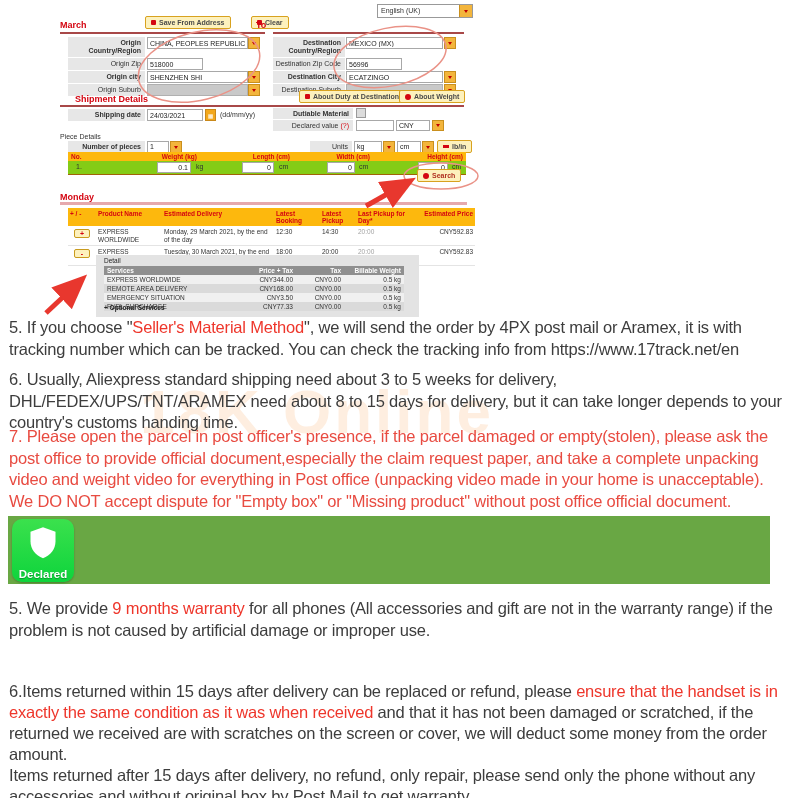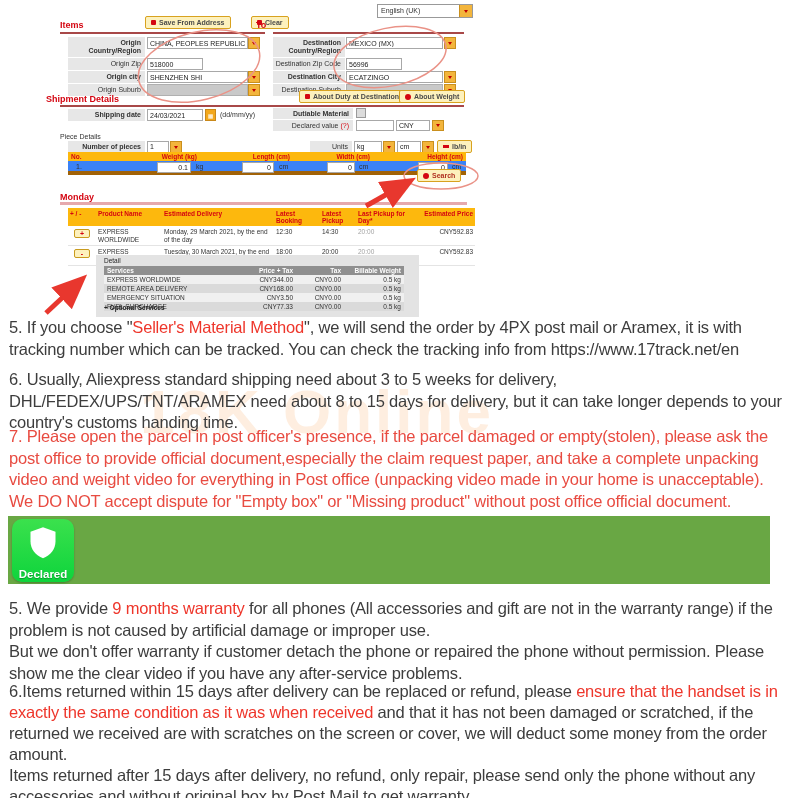--- a/index.html
+++ b/index.html
@@ -31,21 +31,21 @@
   .chk{position:absolute;width:10px;height:10px;background:#dcdcdc;border:1px solid #9a9a9a}
   .cal{position:absolute;width:11px;height:12px;background:#f3a81c;border:1px solid #c9881a;
        display:flex;align-items:center;justify-content:center;color:#fff;font-size:6px}
   .txt7{position:absolute;font-size:7px;color:#333}
   .redtxt{color:#d40511}
   
   .goldbar{position:absolute;left:68px;top:152px;width:398px;height:9px;display:flex;
         background:#fdb80d;color:#d40511;font-weight:bold;font-size:6.5px;line-height:9px}
   .goldbar>div{padding:0 3px;text-align:right}
   .g0{width:30px;text-align:left!important}.g1{width:102px}.g2{width:93px}.g3{width:80px}.g4{width:93px}
-  .prow{position:absolute;left:68px;top:161px;width:398px;height:14px;border-bottom:4px solid #a16207;background:#3b82f6}
+  .prow{position:absolute;left:68px;top:161px;width:398px;height:14px;border-bottom:1px solid #a16207;background:#84cc16}
   
   .rtable{position:absolute;left:68px;top:208px;width:407px;font-size:6.5px}
   .rhead{display:flex;background:#fdb80d;color:#d40511;font-weight:bold}
   .rhead>div{padding:2px;line-height:7px}
   .rrow{display:flex;background:#fff;border-bottom:1px solid #e4e4e4}
   .rrow>div{padding:2px;line-height:7.5px}
   .c0{width:28px}.c1{width:66px}.c2{width:112px}.c3{width:46px}.c4{width:36px}.c5{width:56px}
   .c6{width:63px;text-align:right}
   .tog{margin:1px auto;width:16px;height:9px;background:#fdf1bd;border:1px solid #c99b1e;
        border-radius:2px;color:#d40511;font-weight:bold;font-size:7px;line-height:7px;text-align:center;cursor:pointer}
@@ -89,21 +89,21 @@
 
 <div class="calc">
 
   <div class="lang">
     <span>English (UK)</span>
     <span class="arr">
         <span class="tri"></span>
       </span>
   </div>
 
-  <div class="redh" style="left:60px;top:20px">Items</div>
+  <div class="redh" style="left:60px;top:20px">March</div>
   <div class="ybtn" style="left:145px;top:16px">
     <span class="sq"></span>
     <span>Save From Address</span>
   </div>
   <div class="ybtn" style="left:251px;top:16px">
     <span class="sq"></span>
     <span>Clear</span>
   </div>
   <div class="redh" style="left:256px;top:20px">To</div>
   <div class="rule" style="left:60px;top:32px;width:205px"></div>
@@ -144,21 +144,21 @@
   <div class="arrowbx" style="left:444px;top:71px;height:12px">
       <span class="tri"></span>
     </div>
 
   <div class="lbl" style="left:273px;top:84px;width:72px;height:12px">Destination Suburb</div>
   <div class="grayval" style="left:346px;top:84px;width:97px;height:12px"></div>
   <div class="arrowbx" style="left:444px;top:84px;height:12px">
       <span class="tri"></span>
     </div>
 
-  <div class="redh" style="left:46px;top:94px">Shipment Details</div>
+  <div class="redh" style="left:75px;top:94px">Shipment Details</div>
   <div class="ybtn" style="left:299px;top:90px">
     <span class="sq"></span>
     <span>About Duty at Destination</span>
   </div>
   <div class="ybtn" style="left:399px;top:90px">
     <span class="dot"></span>
     <span>About Weight</span>
   </div>
   <div class="rule" style="left:60px;top:105px;width:404px"></div>
 
@@ -325,19 +325,18 @@
   <div class="badge">
     <svg width="40" height="40" viewBox="0 0 24 24">
       <path d="M12 2.5 L19.5 5.2 V11 C19.5 15.9 16.4 19.3 12 21.2 C7.6 19.3 4.5 15.9 4.5 11 V5.2 Z" fill="#ffffff"></path>
     </svg>
     <div class="cap">Declared</div>
   </div>
 </div>
 
 <div class="para" style="top:598px">
   <span>5. We provide </span><span class="red">9 months warranty</span><span> for all phones (All accessories and gift are not in the warranty range) if the problem is not caused by artificial damage or improper use.</span>
-  <div>But we don't offer warranty if customer detach the phone or repaired the phone without permission. Please show me the clear video if you have any after-service problems.</div>
 </div>
 
 <div class="para" style="top:681px;line-height:21px">
   <span>6.Items returned within 15 days after delivery can be replaced or refund, please </span><span class="red">ensure that the handset is in exactly the same condition as it was when received</span><span> and that it has not been damaged or scratched, if the returned we received are with scratches on the screen or cover, we will deduct some money from the order amount.</span>
   <div>Items returned after 15 days after delivery, no refund, only repair, please send only the phone without any accessories and without original box by Post Mail to get warranty.</div>
 </div>
 
 </body></html>

